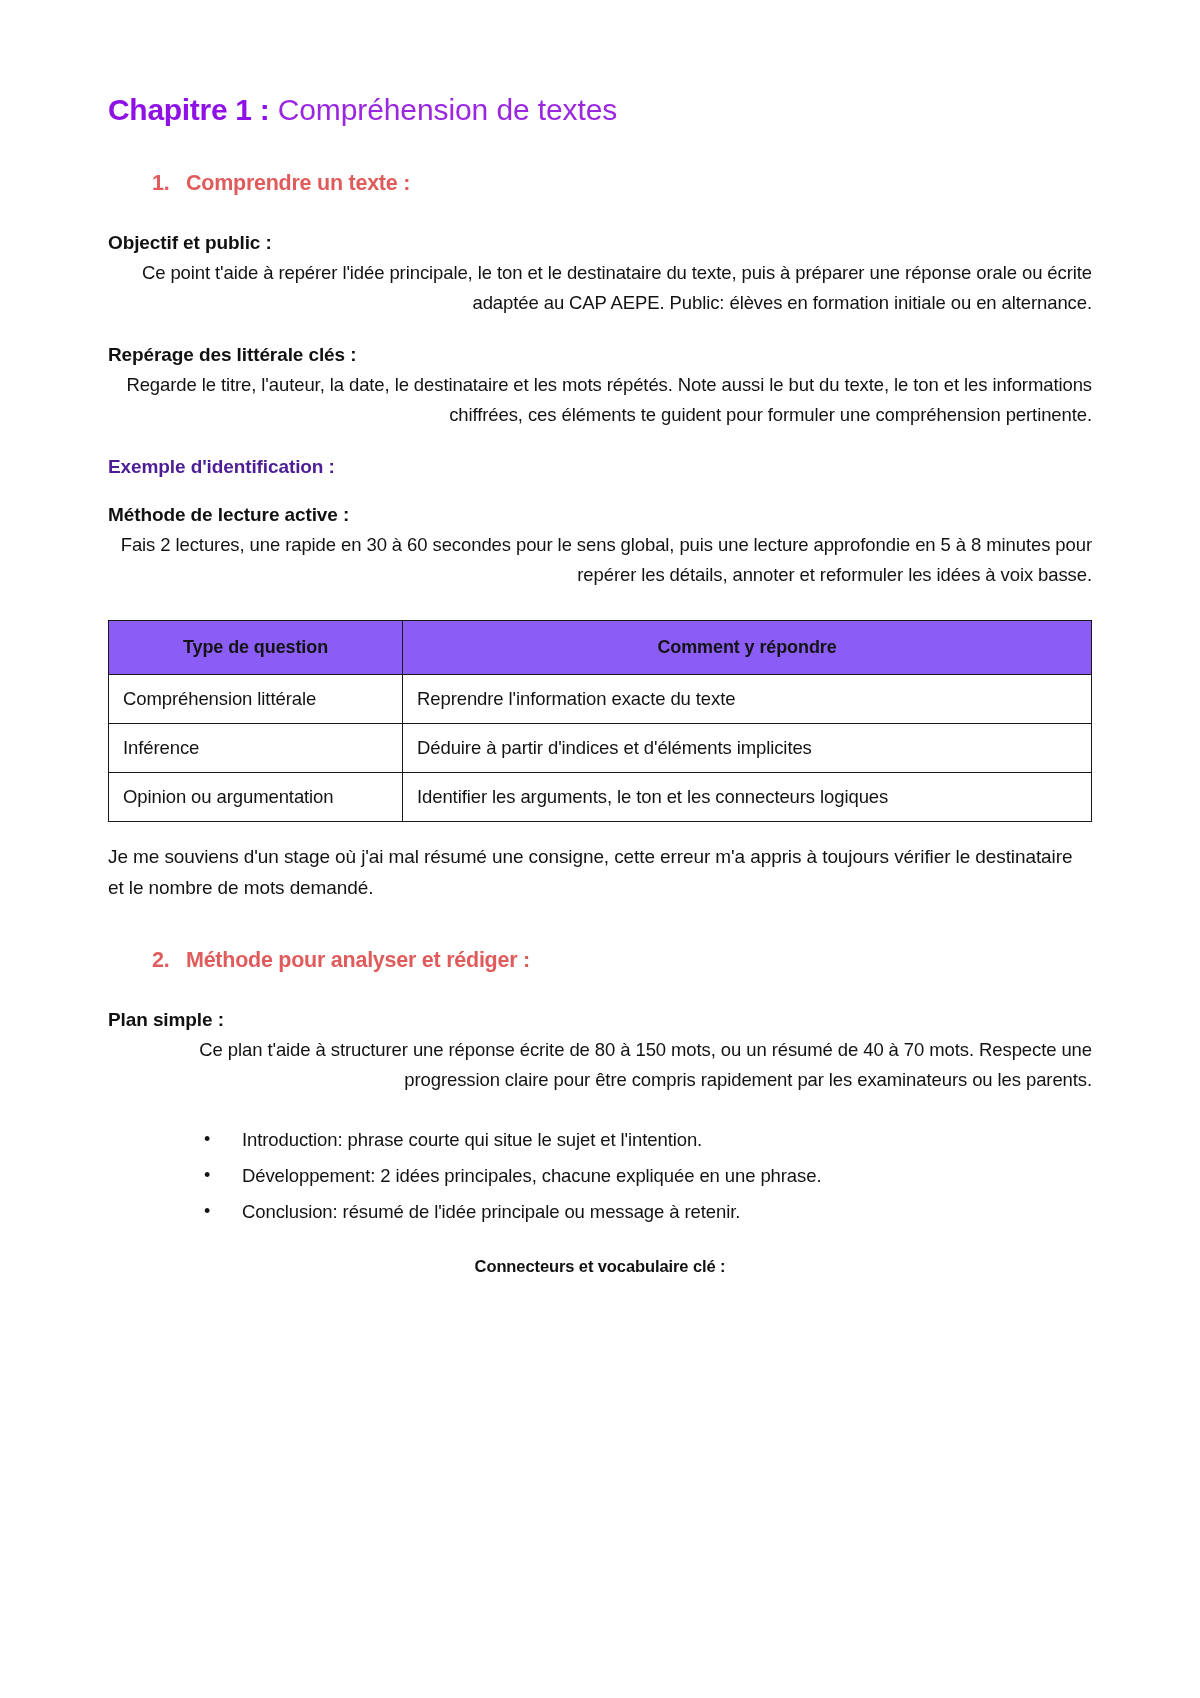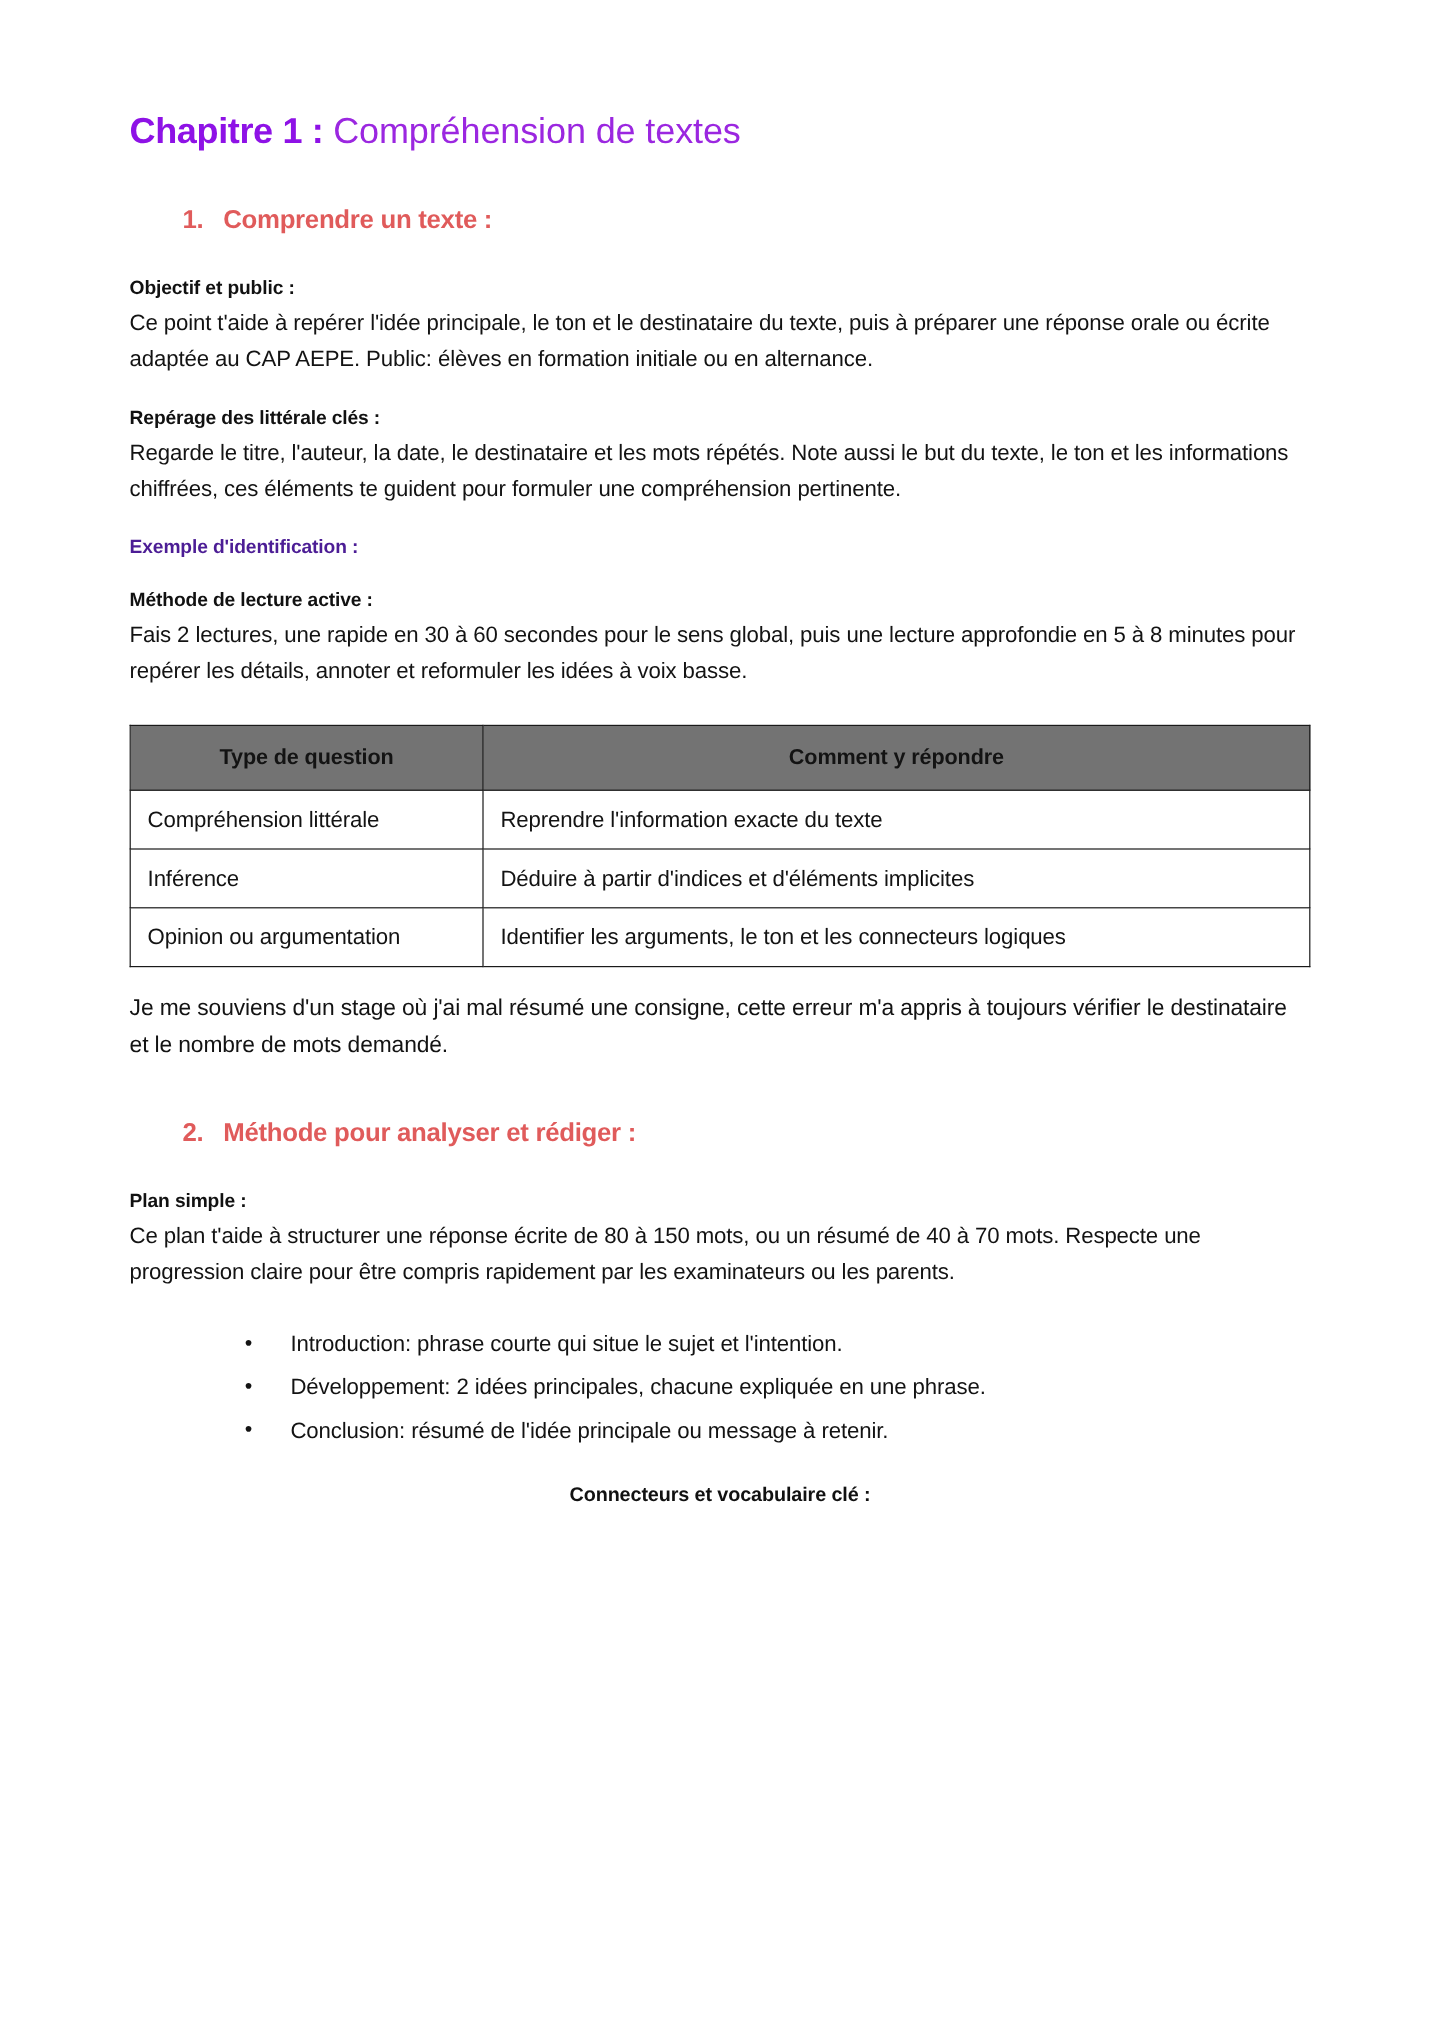--- a/index.html
+++ b/index.html
@@ -58,54 +58,55 @@
   .section-heading .sec-label {
     flex: 1;
   }
 
   
   .block {
     margin: 0 0 26px 0;
   }
   .block-title {
     font-weight: 700;
-    font-size: 16px;
+    font-size: 19px;
     color: #111111;
     letter-spacing: -0.1px;
     margin: 0 0 4px 0;
   }
   .block-title.green {
     color: #4c1d95;
   }
   .block-body {
     font-size: 18.5px;
     line-height: 1.62;
     color: #131313;
     margin: 0;
     letter-spacing: -0.1px;
+    text-align: right;
   }
 
   
   .q-table {
     border-collapse: collapse;
     width: 100%;
     margin: 30px 0 0 0;
     table-layout: fixed;
   }
   .q-table th,
   .q-table td {
     border: 1.6px solid #1a1a1a;
     padding: 13px 14px;
     font-size: 18.5px;
     color: #131313;
     letter-spacing: -0.1px;
     vertical-align: middle;
   }
   .q-table thead th {
-    background: #737373;
+    background: #8b5cf6;
     font-weight: 700;
     text-align: center;
     font-size: 18px;
     padding: 16px 14px;
   }
   .q-table col.col-type { width: 294px; }
 
   .after-table {
     font-size: 19px;
     line-height: 1.62;

